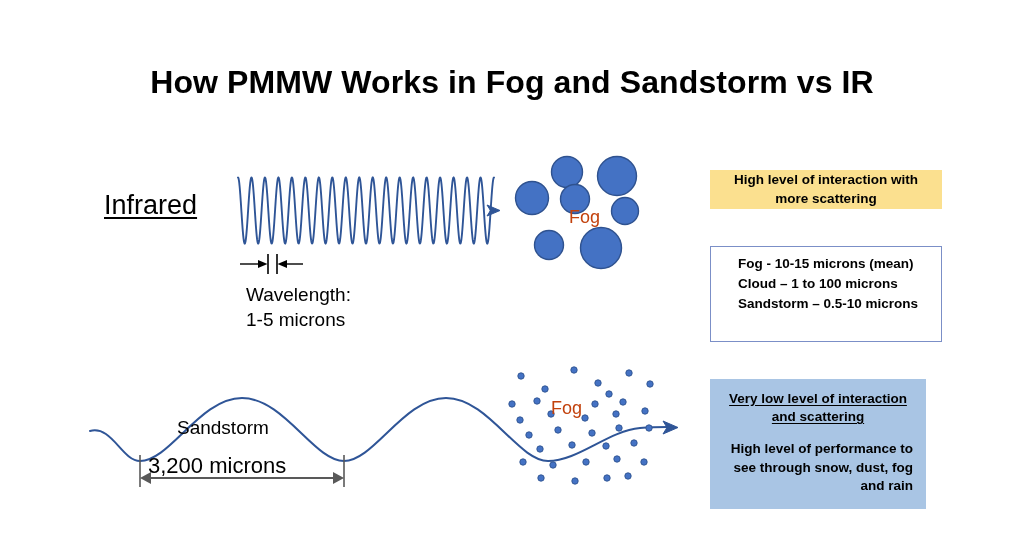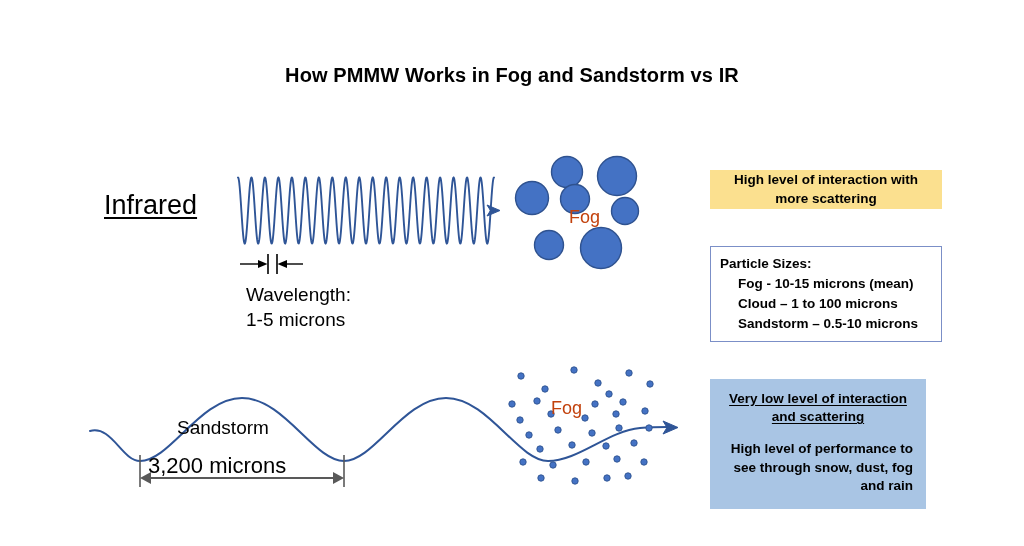--- a/index.html
+++ b/index.html
@@ -2,21 +2,21 @@
 <html><head>
 <meta charset="utf-8">
 <style>
   html,body{margin:0;padding:0;background:#ffffff;}
   body{width:1024px;height:546px;overflow:hidden;
        font-family:"Liberation Sans",sans-serif;color:#000;}
   #stage{position:relative;width:1024px;height:546px;background:#fff;}
 
   .title{
     position:absolute;left:0;top:64px;width:1024px;text-align:center;
-    font-size:20px;font-weight:bold;letter-spacing:.1px;color:#000;
+    font-size:32px;font-weight:bold;letter-spacing:.1px;color:#000;
   }
 
   .wavelabel{
     position:absolute;font-size:27px;font-weight:400;color:#000;
     text-decoration:underline;text-underline-offset:3px;
     text-decoration-thickness:2px;white-space:nowrap;margin-top:12px;
   }
   #ir-label{left:104px;top:178px;}
   #mmw-label{left:86px;top:360px;}
 
@@ -171,21 +171,20 @@
   <div class="fogtext" id="fog-mmw">Fog</div>
 
   <div class="panel" id="box-yellow">
     <div>
       <span>High level of interaction with</span><br>
       <span>more scattering</span>
     </div>
   </div>
 
   <div class="panel" id="box-particles">
-    <div>Particle Sizes:</div>
     <div class="ind">Fog -  10-15 microns (mean)</div>
     <div class="ind">Cloud – 1 to 100 microns</div>
     <div class="ind">Sandstorm – 0.5-10 microns</div>
   </div>
 
   <div class="panel" id="box-blue">
     <div class="hd">
       <span>Very low level of interaction</span><br>
       <span>and scattering</span>
     </div>

